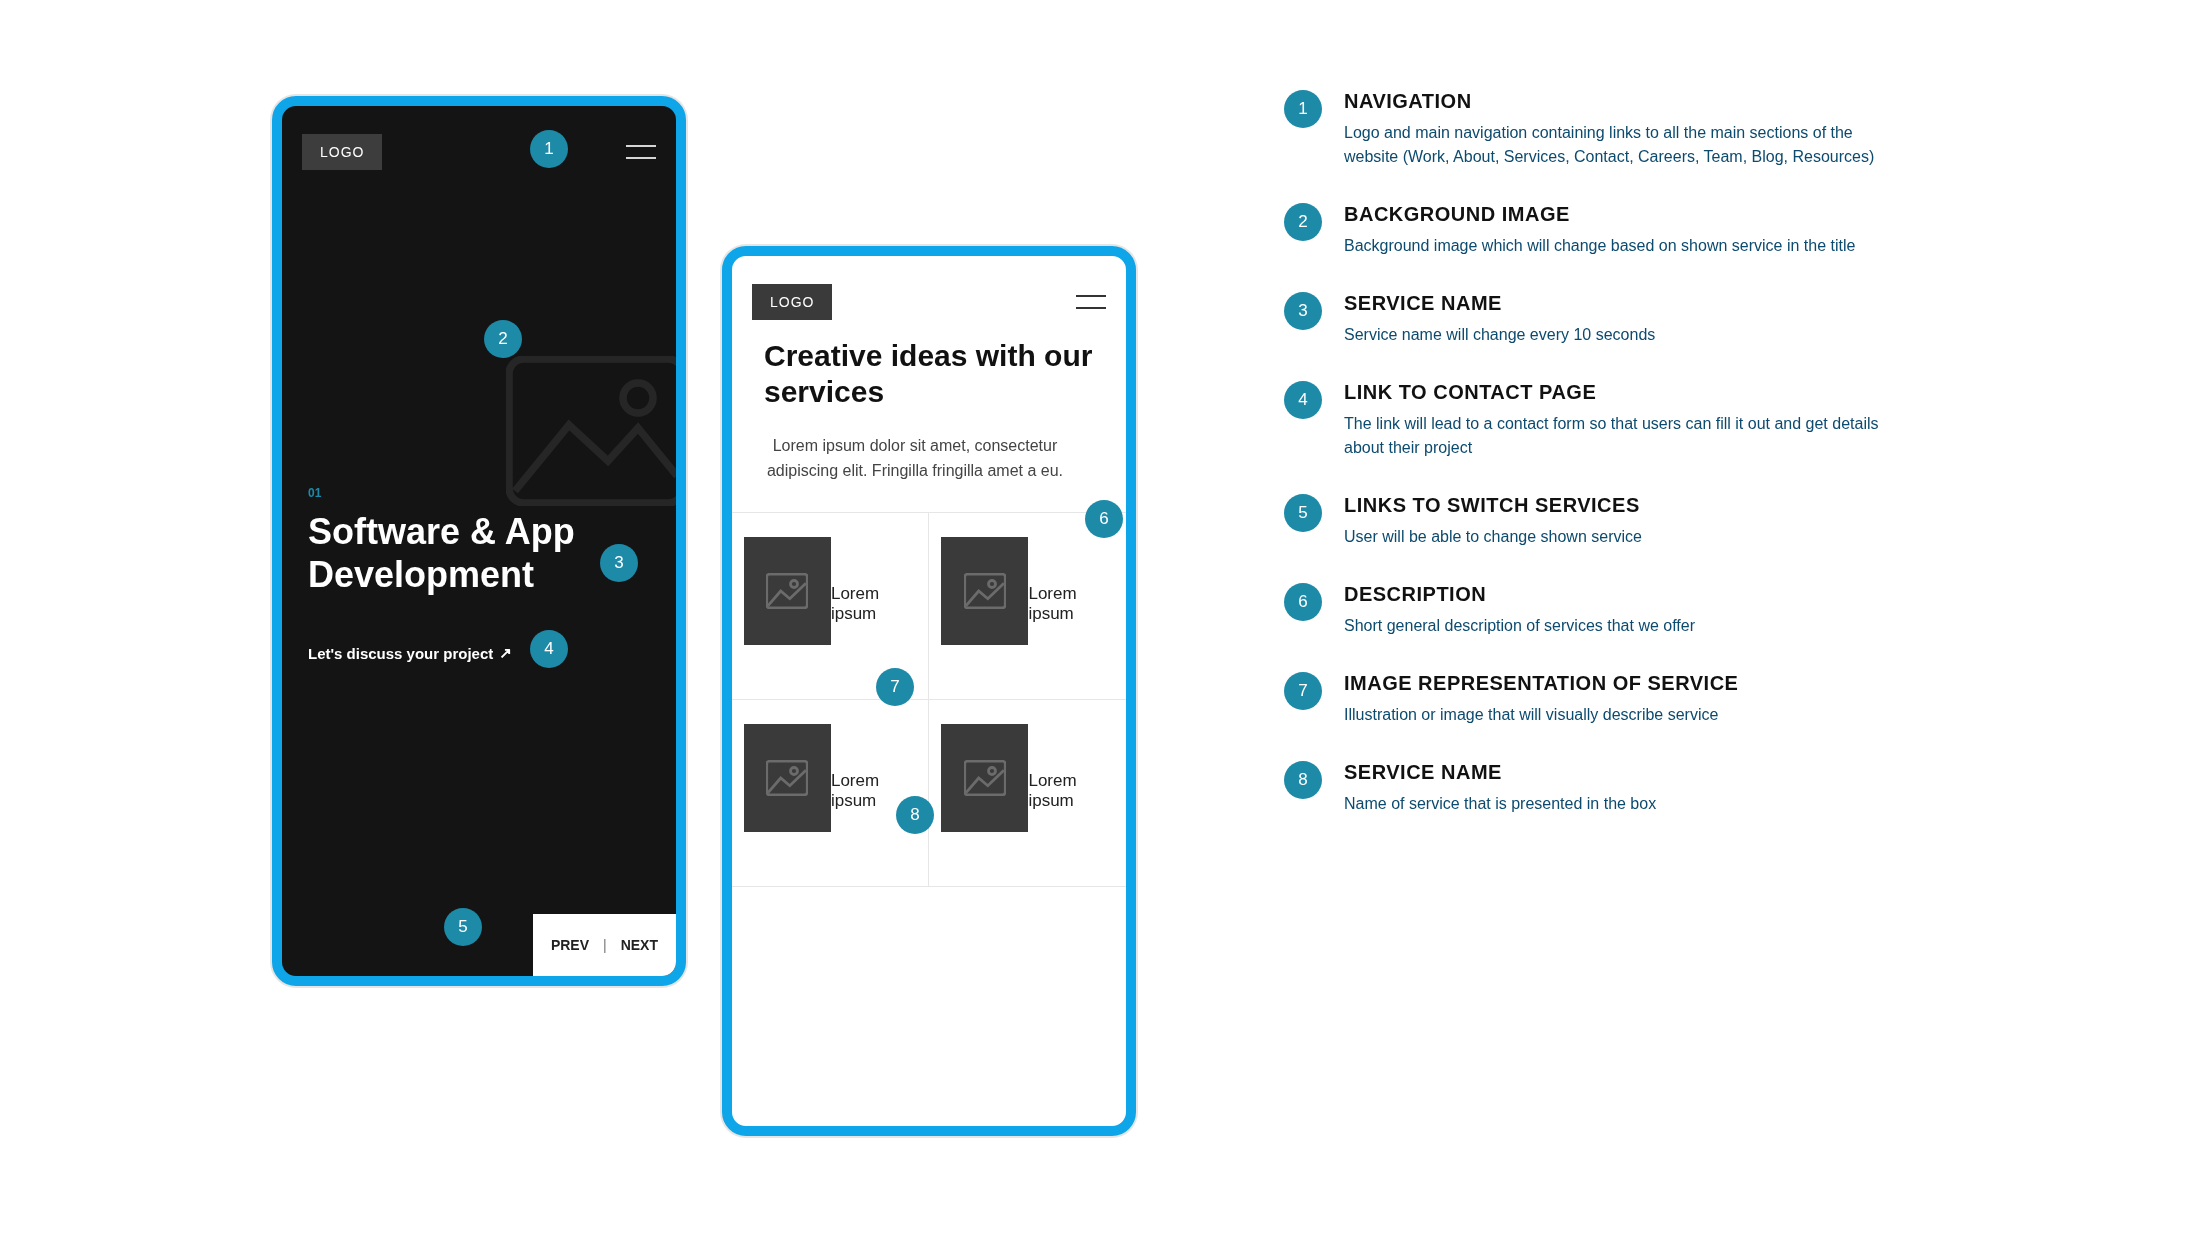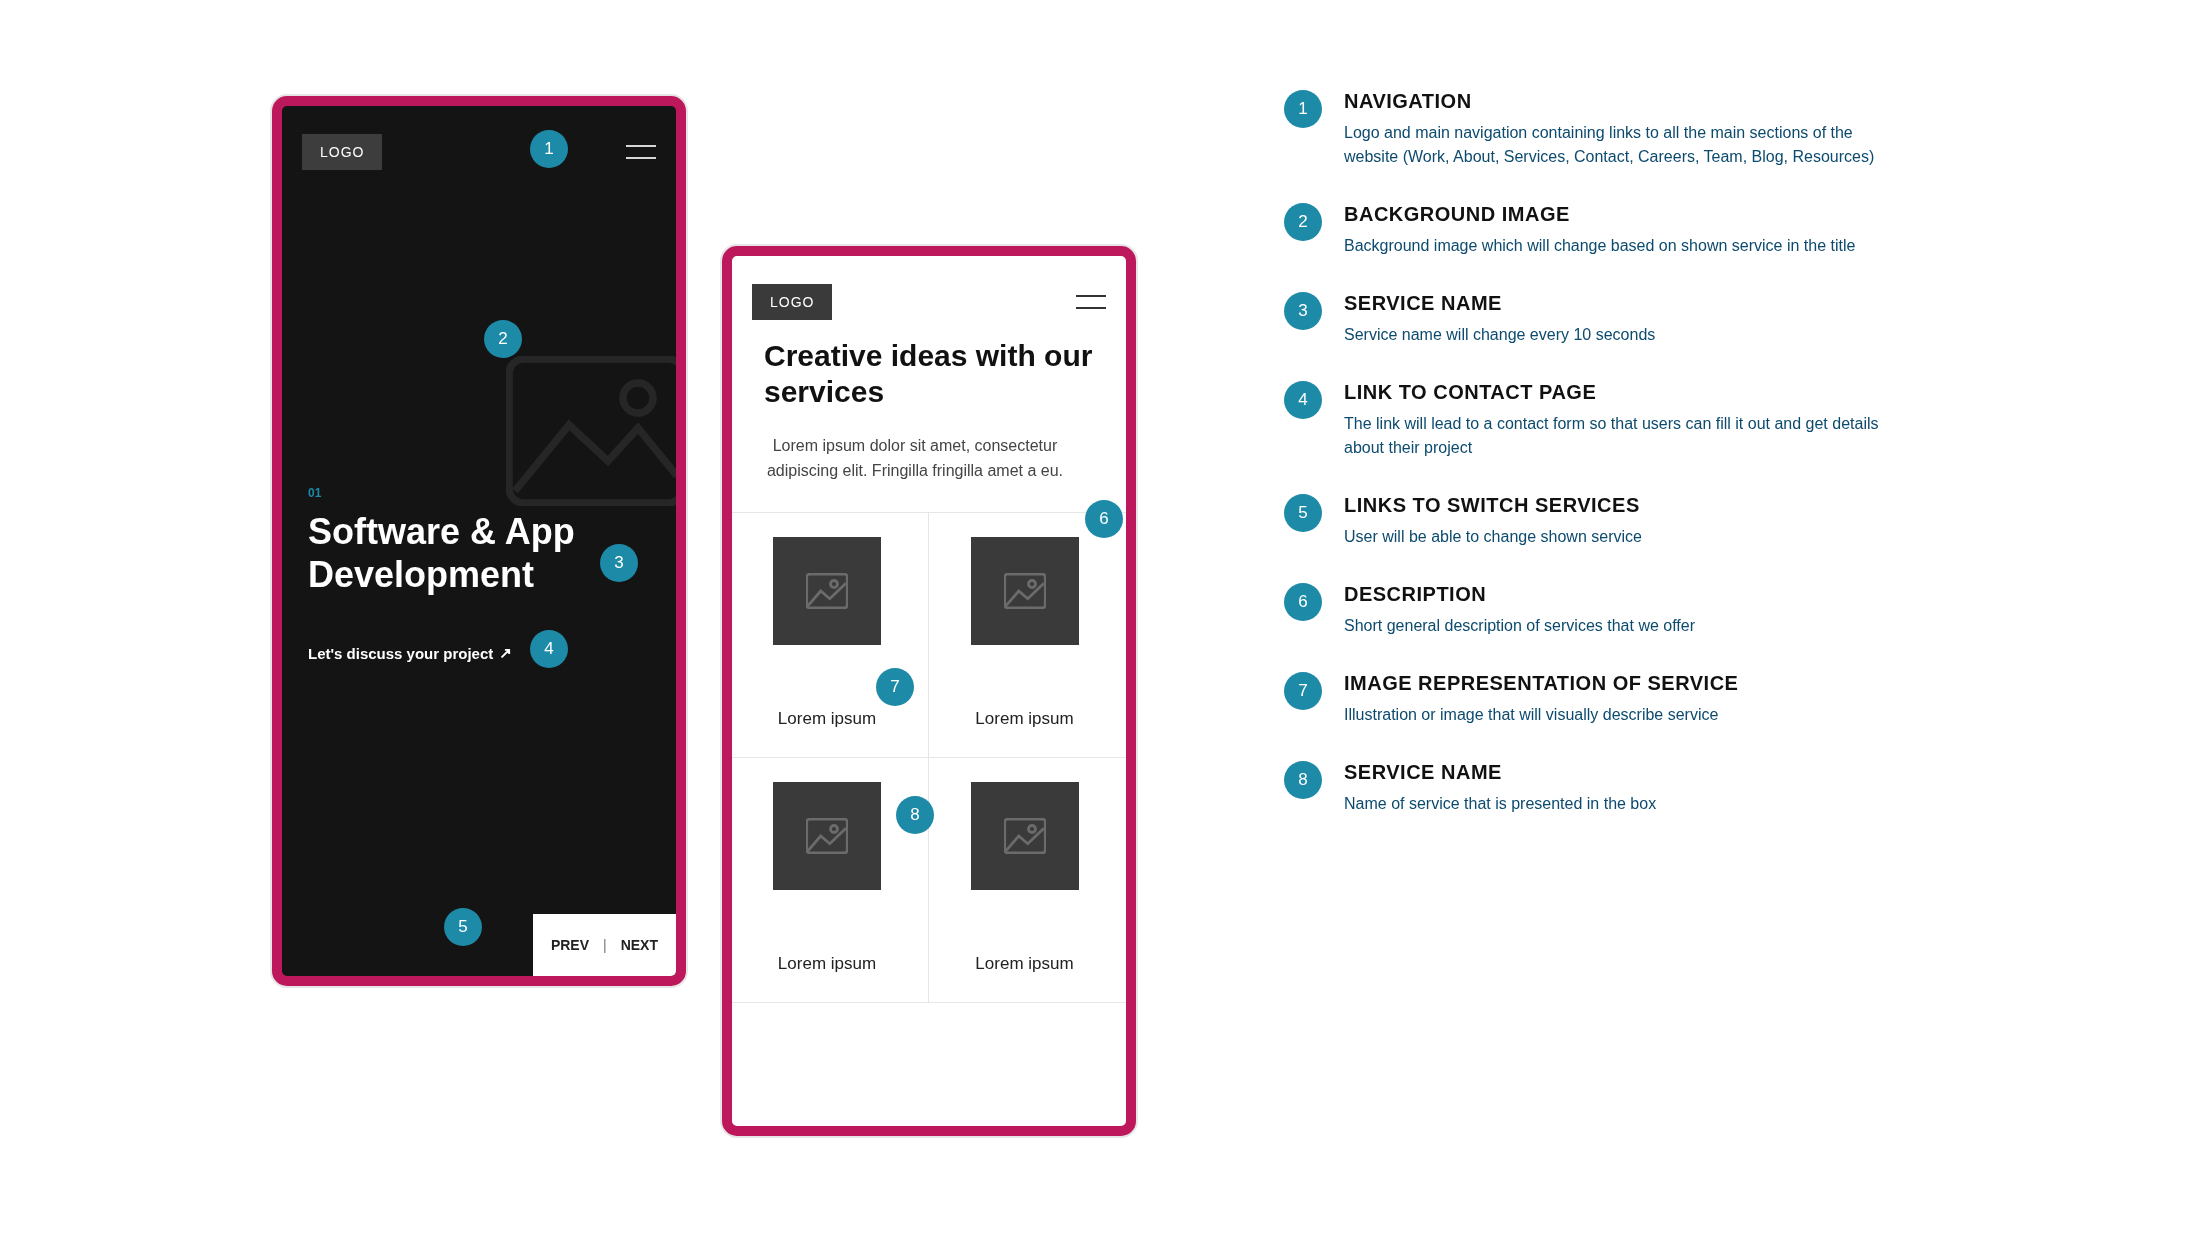--- a/index.html
+++ b/index.html
@@ -13,22 +13,22 @@
   }
   .canvas {
     position: relative;
     width: 2185px;
     height: 1260px;
   }
 
   
   .phone {
     position: absolute;
-    border: 10px solid #be185d;
-    border-radius: 15px;
+    border: 10px solid #0ea5e9;
+    border-radius: 24px;
     box-shadow: 0 0 0 2px rgba(0,0,0,0.1);
     overflow: hidden;
   }
   .phone::after { 
     content: "";
     position: absolute;
   }
 
   .phone-dark {
     left: 272px;
@@ -152,24 +152,22 @@
   .grid {
     border-top: 1px solid #e6e6e6;
     display: grid;
     grid-template-columns: 1fr 1fr;
   }
   .cell {
     border-right: 1px solid #e6e6e6;
     border-bottom: 1px solid #e6e6e6;
     padding: 24px 18px 28px 12px;
     display: flex;
-    flex-direction: column;
     align-items: center;
     cursor: pointer;
-    gap: 38px;
   }
   .cell:nth-child(2n) { border-right: none; }
   .thumb {
     width: 108px; height: 108px; background: #3a3a3a;
     display: flex; align-items: center; justify-content: center;
     margin-bottom: 26px;
   }
   .cell-label { font-size: 17px; color: #222; }
 
   

